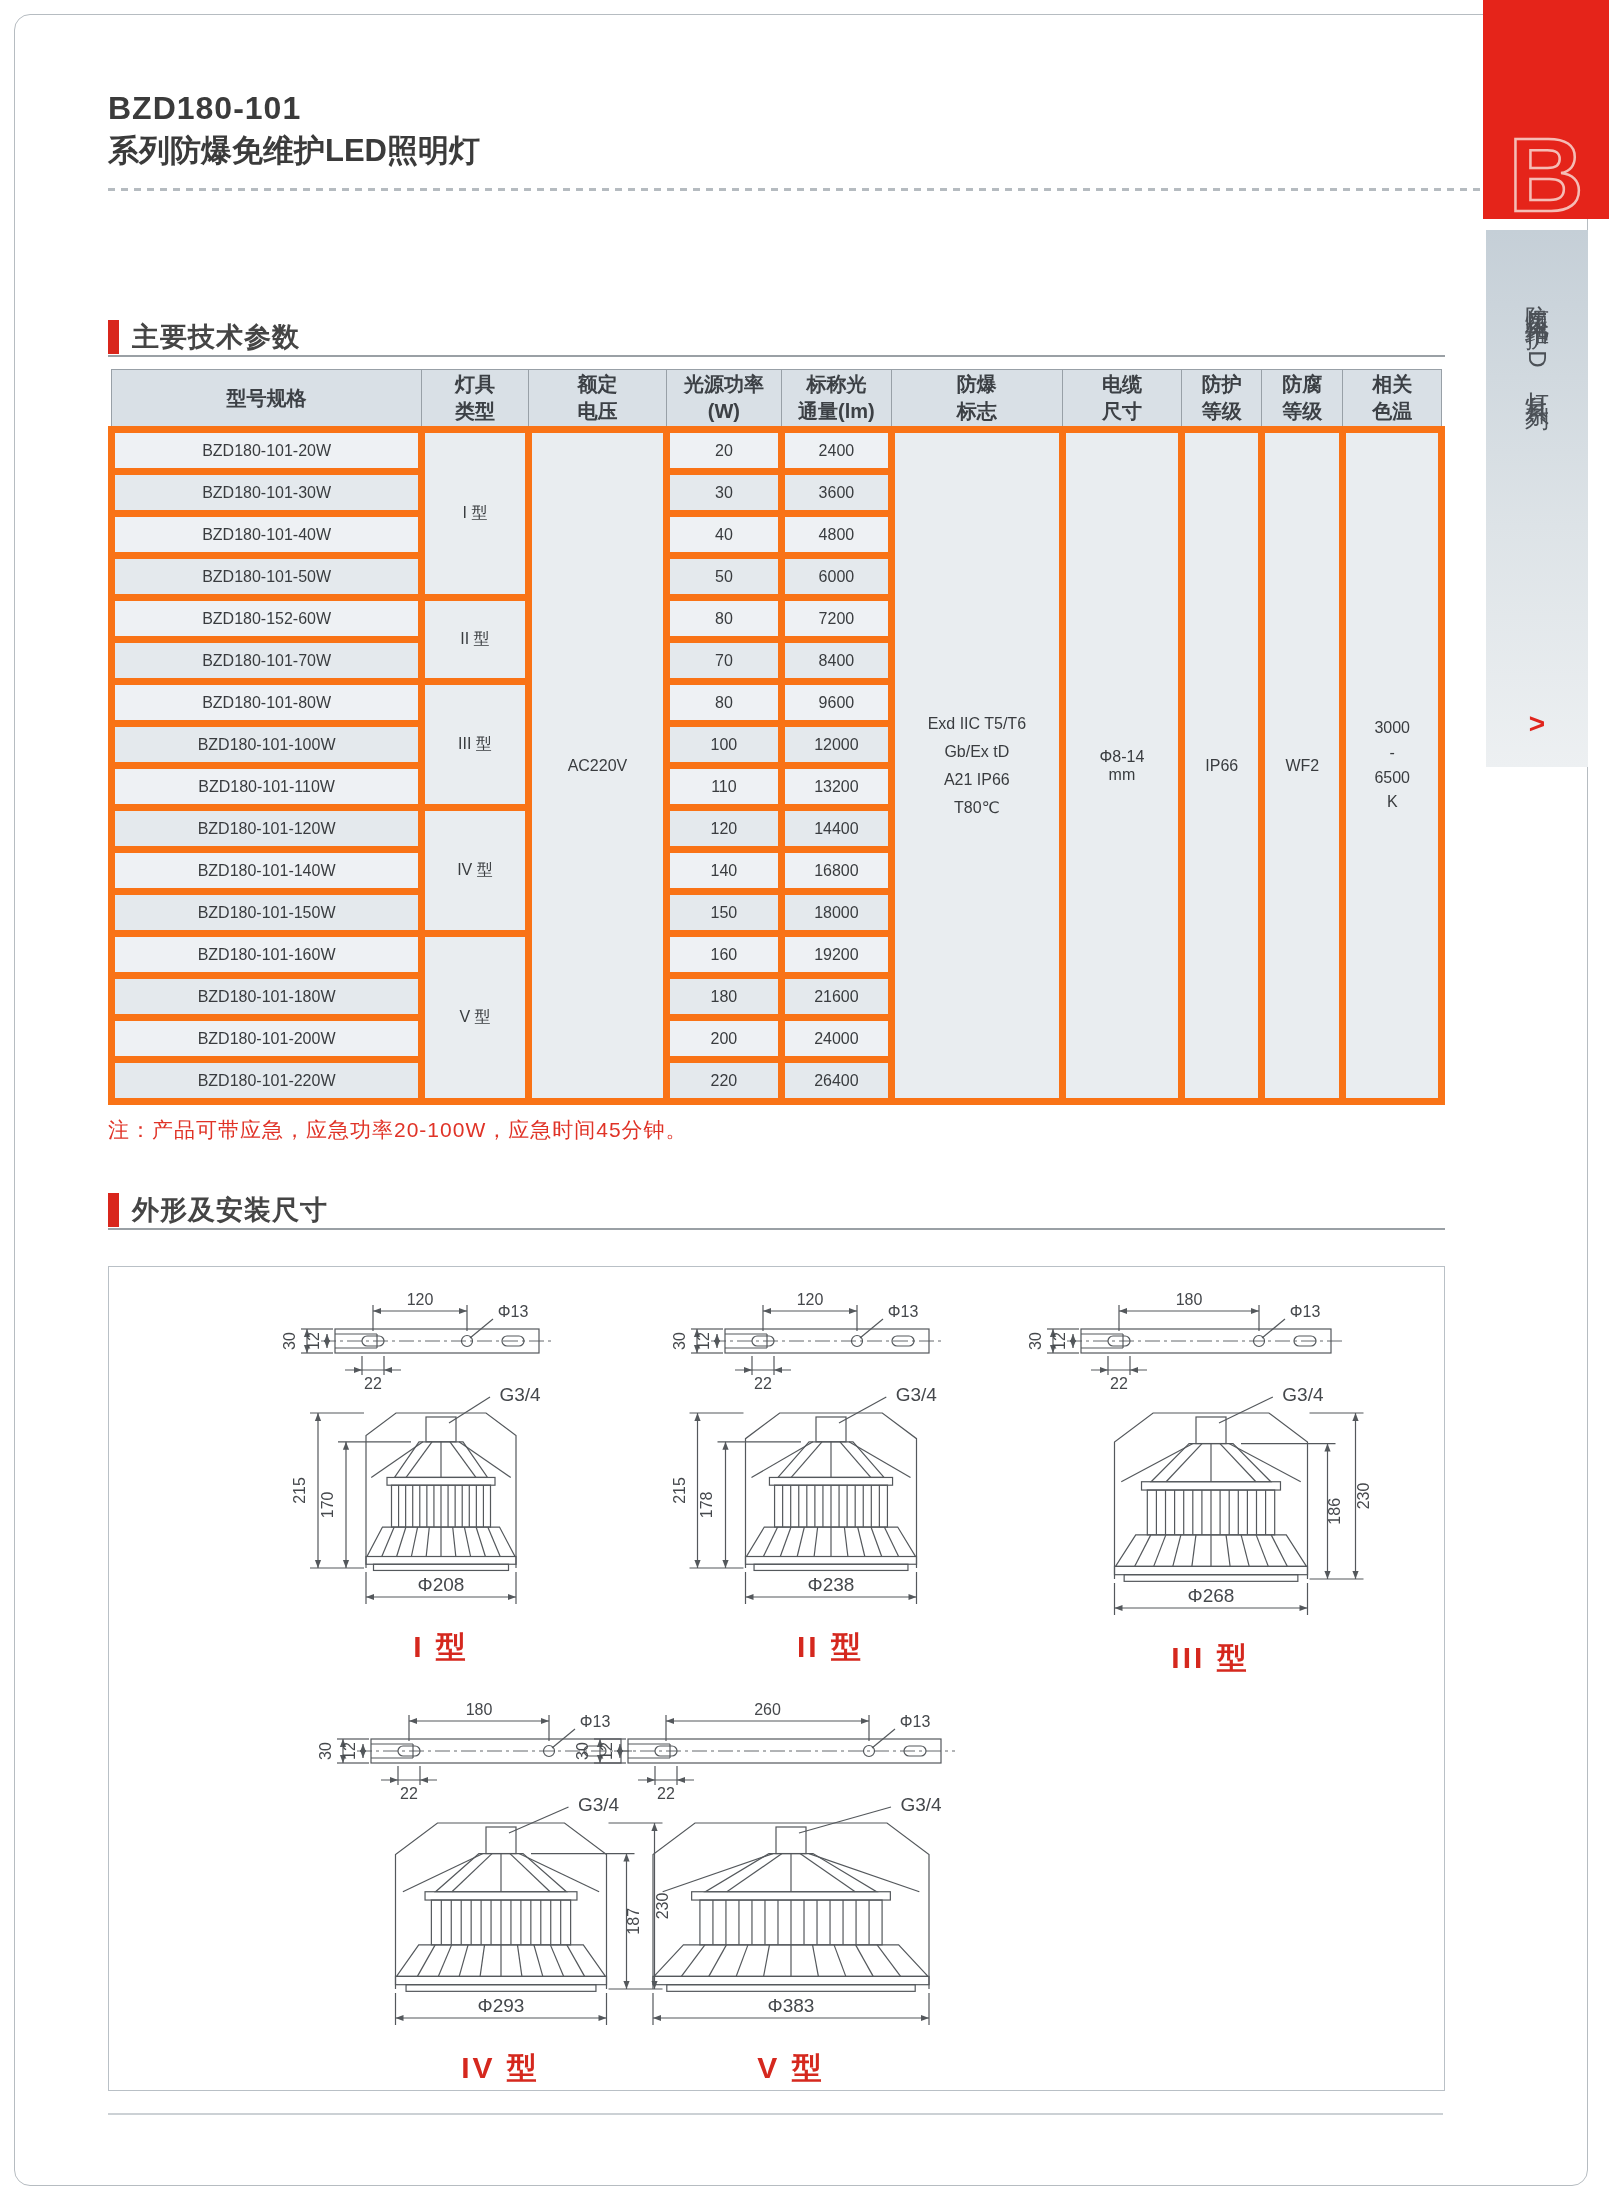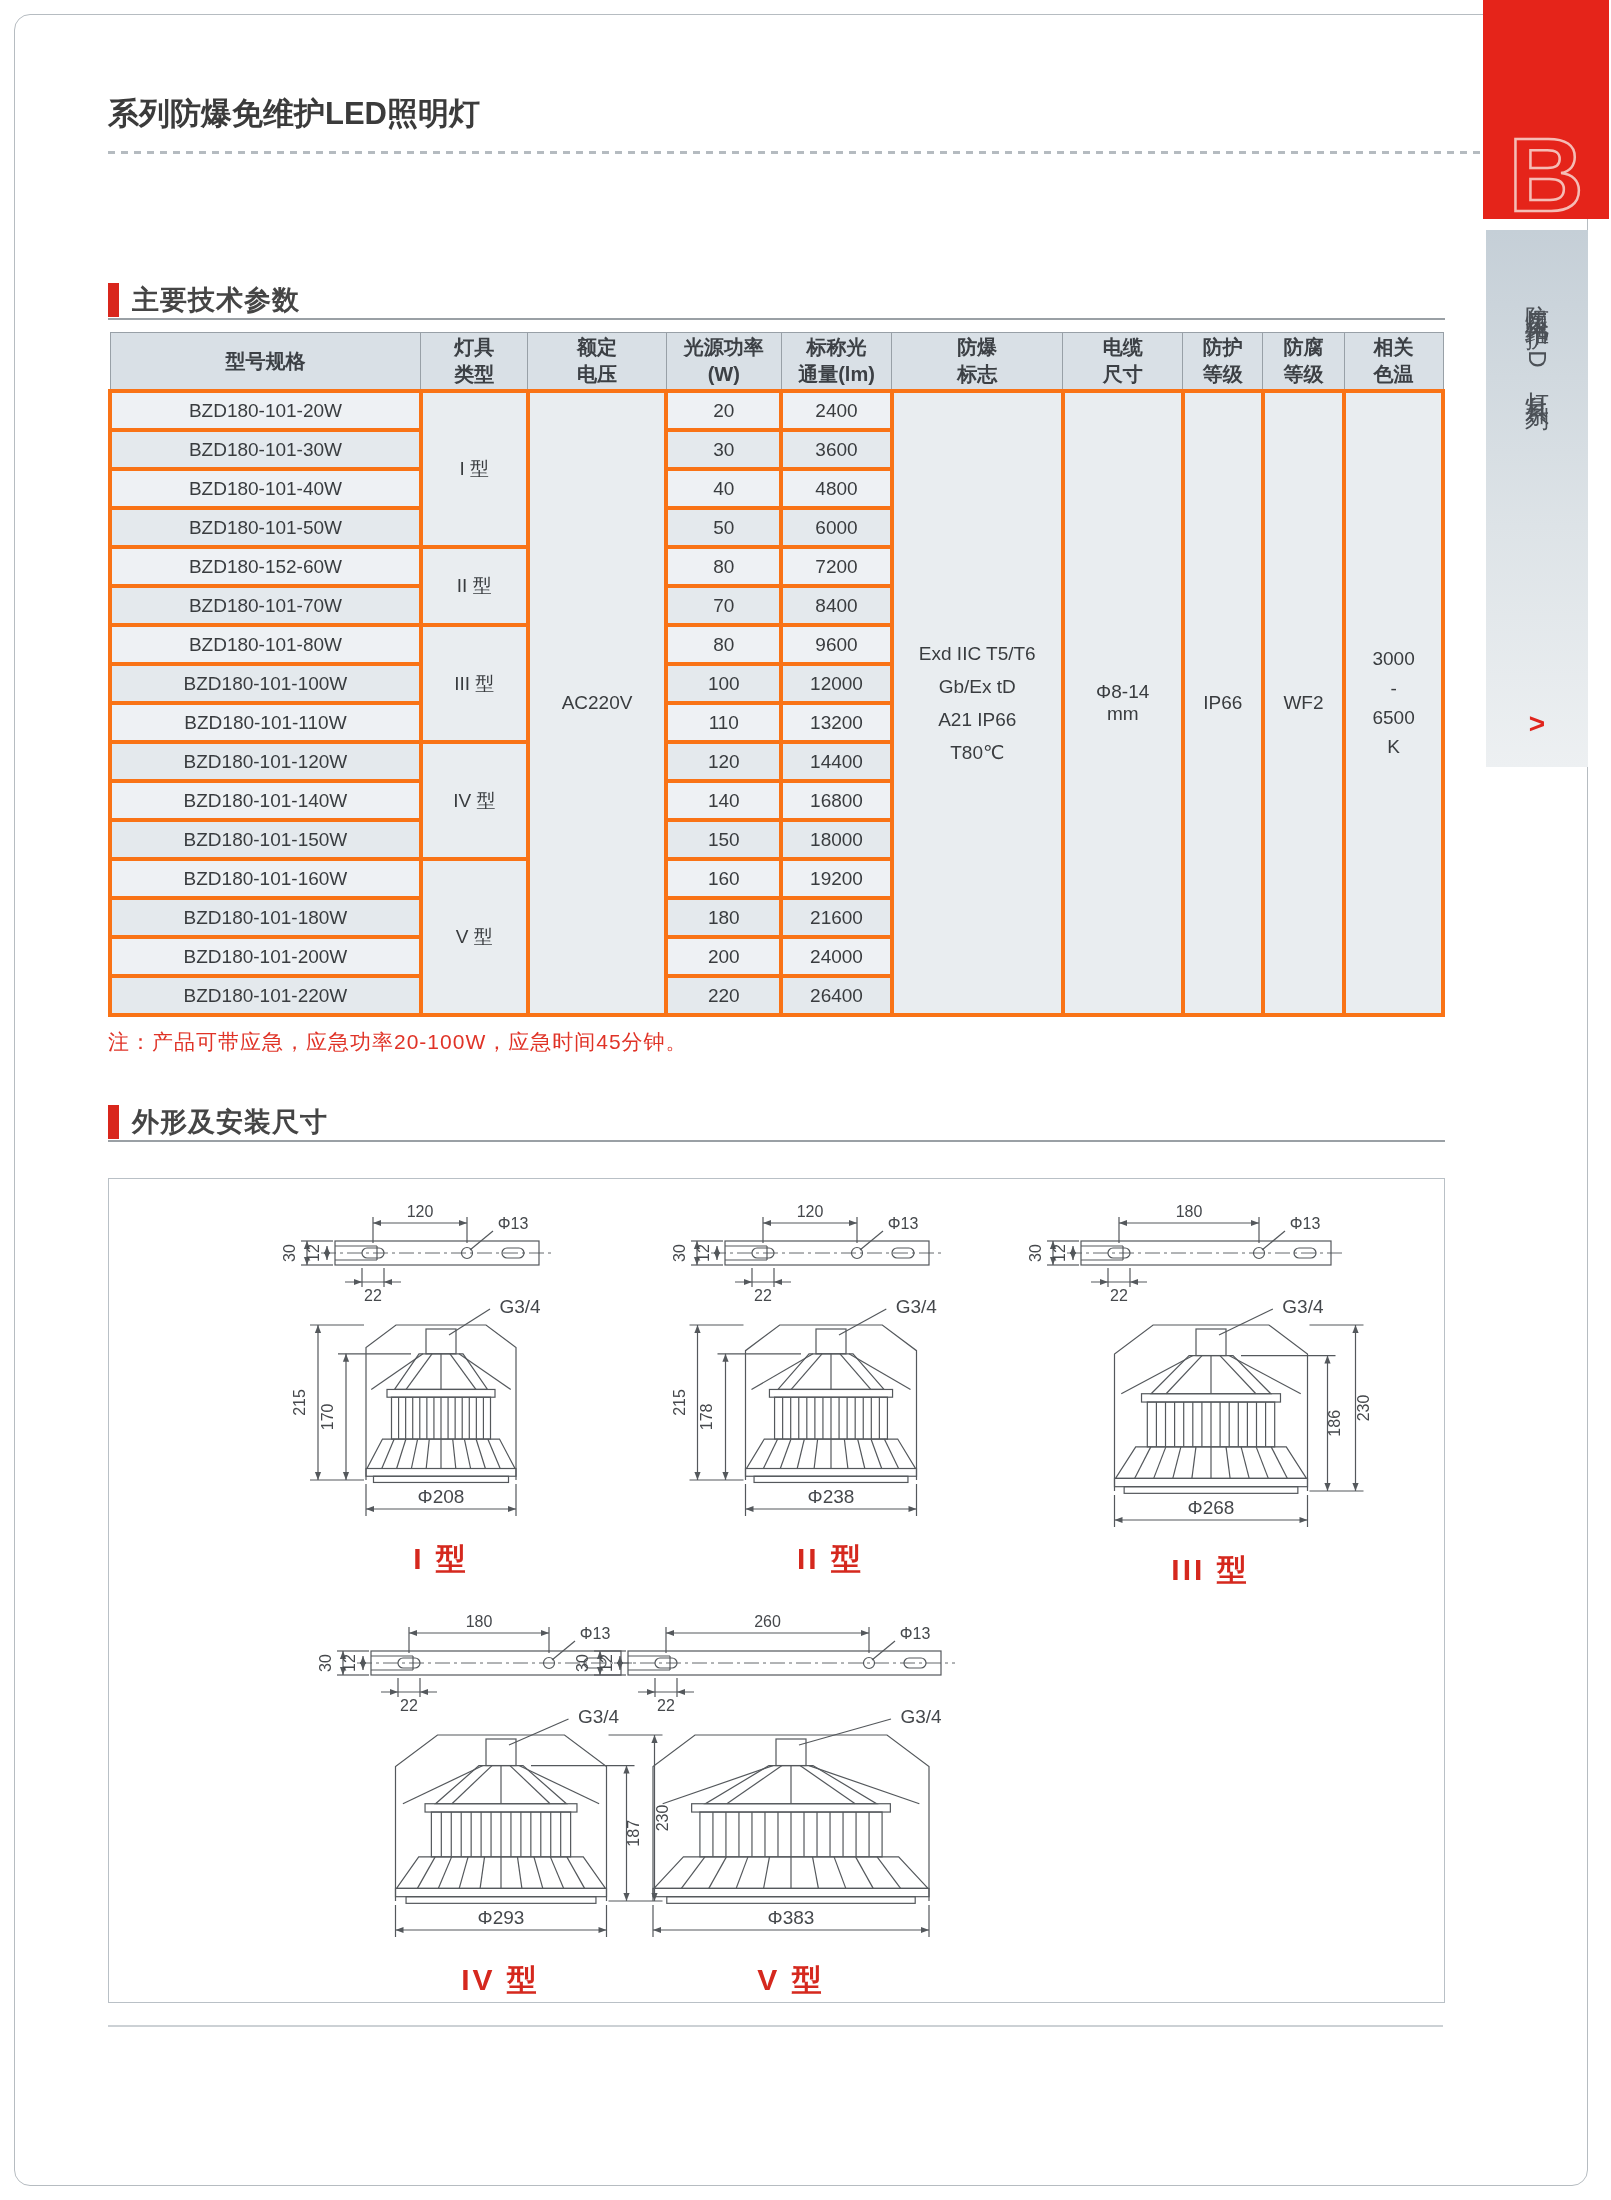--- a/index.html
+++ b/index.html
@@ -42,21 +42,21 @@
   .section-head.second{margin-top:48px;}
   .red-bar{width:11px;height:34px;background:#d9261c;flex:0 0 auto;}
   .section-head h3{margin:0;font-size:27px;color:#454545;font-weight:bold;letter-spacing:1px;}
   
   table.params{margin-top:12px;width:100%;border-collapse:collapse;border:1px solid #879097;table-layout:fixed;}
   table.params th{
     background:#d9e0e6;font-size:20px;font-weight:600;color:#3c4045;height:56px;
     line-height:1.35;border:1px solid #98a0a7;border-bottom:3px solid #cf291e;padding:0 2px;
   }
   table.params td{
-    border:4px solid #f97316;font-size:19px;color:#393c3f;text-align:center;
+    border:7px solid #f97316;font-size:16px;color:#393c3f;text-align:center;
     height:35px;padding:0 4px;
   }
   tr.odd td.stripe{background:#eef1f4;}
   tr.even td.stripe{background:#e4e9ed;}
   td.merged{background:#e9edf0;}
   td.ex{line-height:1.75;}
   td.cct{line-height:1.55;}
   .note{margin-top:11px;font-size:21px;color:#e03327;letter-spacing:1px;}
   
   .diagram-box{margin-top:36px;position:relative;width:1335px;height:823px;border:1px solid #b9c0c6;background:#fff;}
@@ -81,20 +81,21 @@
       <text x="63" y="96" text-anchor="middle" font-size="104" font-weight="bold" fill="#e5241a" stroke="#f5bcb5" stroke-width="2.5">B</text>
     </svg>
   </div>
   <div class="gray-panel">
     <span class="v-text">防爆免维护LED灯具系列</span>
     <span class="side-arrow">&gt;</span>
   </div>
 </aside>
 
 <main>
+  <h1 class="model-title">BZD180-101</h1>
   <h2 class="series-title">系列防爆免维护LED照明灯</h2>
   <div class="dashed"></div>
 
   <div class="section-head">
     <span class="red-bar"></span>
     <h3>主要技术参数</h3>
   </div>
 
   <table class="params">
       <colgroup>

